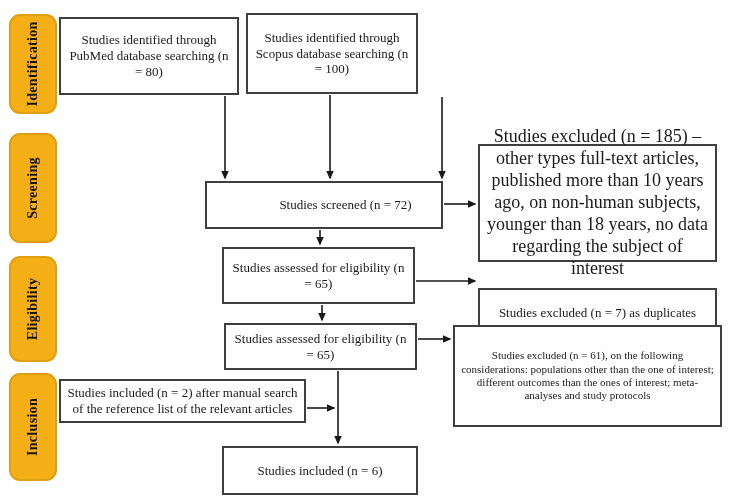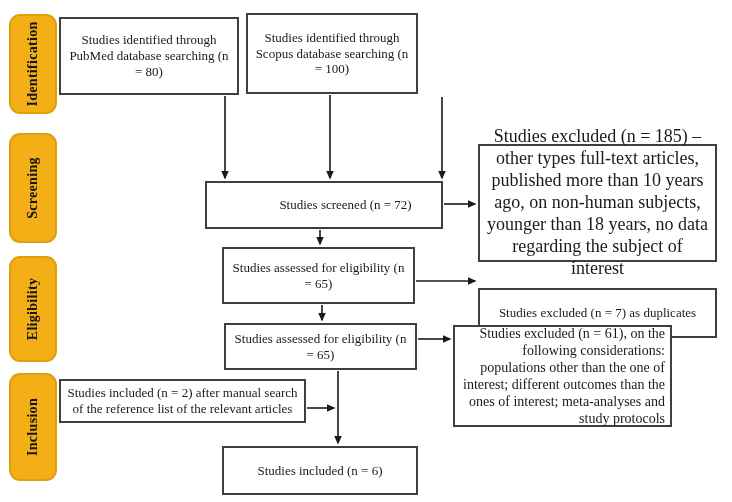--- a/index.html
+++ b/index.html
@@ -76,21 +76,21 @@
   <div class="box" style="left:59px;  top:17px; width:180px; height:78px;">Studies identified through PubMed database searching (n = 80)</div>
   <div class="box" style="left:246px; top:13px; width:172px; height:81px;">Studies identified through Scopus database searching (n = 100)</div>
 
   <div class="box" style="left:205px; top:181px; width:238px; height:48px;padding-left:48px;">Studies screened (n = 72)</div>
   <div class="box" style="left:478px; top:144px; width:239px; height:118px; font-size:18px;">Studies excluded (n = 185) – other types full-text articles, published more than 10 years ago, on non-human subjects, younger than 18 years, no data regarding the subject of interest</div>
 
   <div class="box" style="left:222px; top:247px; width:193px; height:57px;">Studies assessed for eligibility (n = 65)</div>
   <div class="box" style="left:478px; top:268px; width:239px; height:50px;margin-top:20px;">Studies excluded (n = 7) as duplicates</div>
 
   <div class="box" style="left:224px; top:323px; width:193px; height:47px;">Studies assessed for eligibility (n = 65)</div>
-  <div class="box" style="left:453px; top:325px; width:219px; height:102px; font-size:14px;text-align:right;">Studies excluded (n = 61), on the following considerations: populations other than the one of interest; different outcomes than the ones of interest; meta-analyses and study protocols</div>
+  <div class="box" style="left:453px; top:325px; width:269px; height:102px; font-size:11px;">Studies excluded (n = 61), on the following considerations: populations other than the one of interest; different outcomes than the ones of interest; meta-analyses and study protocols</div>
 
   <div class="box" style="left:59px; top:379px; width:247px; height:44px;">Studies included (n = 2) after manual search of the reference list of the relevant articles</div>
   <div class="box" style="left:222px; top:446px; width:196px; height:49px;">Studies included (n = 6)</div>
 
   <svg class="arrows" viewBox="0 0 732 502">
     <defs>
       <marker id="ah" markerWidth="10" markerHeight="9" refX="7.5" refY="4" orient="auto" markerUnits="userSpaceOnUse">
         <path d="M0,0 L9,4 L0,8 z" fill="#1A1A1A"></path>
       </marker>
     </defs>

